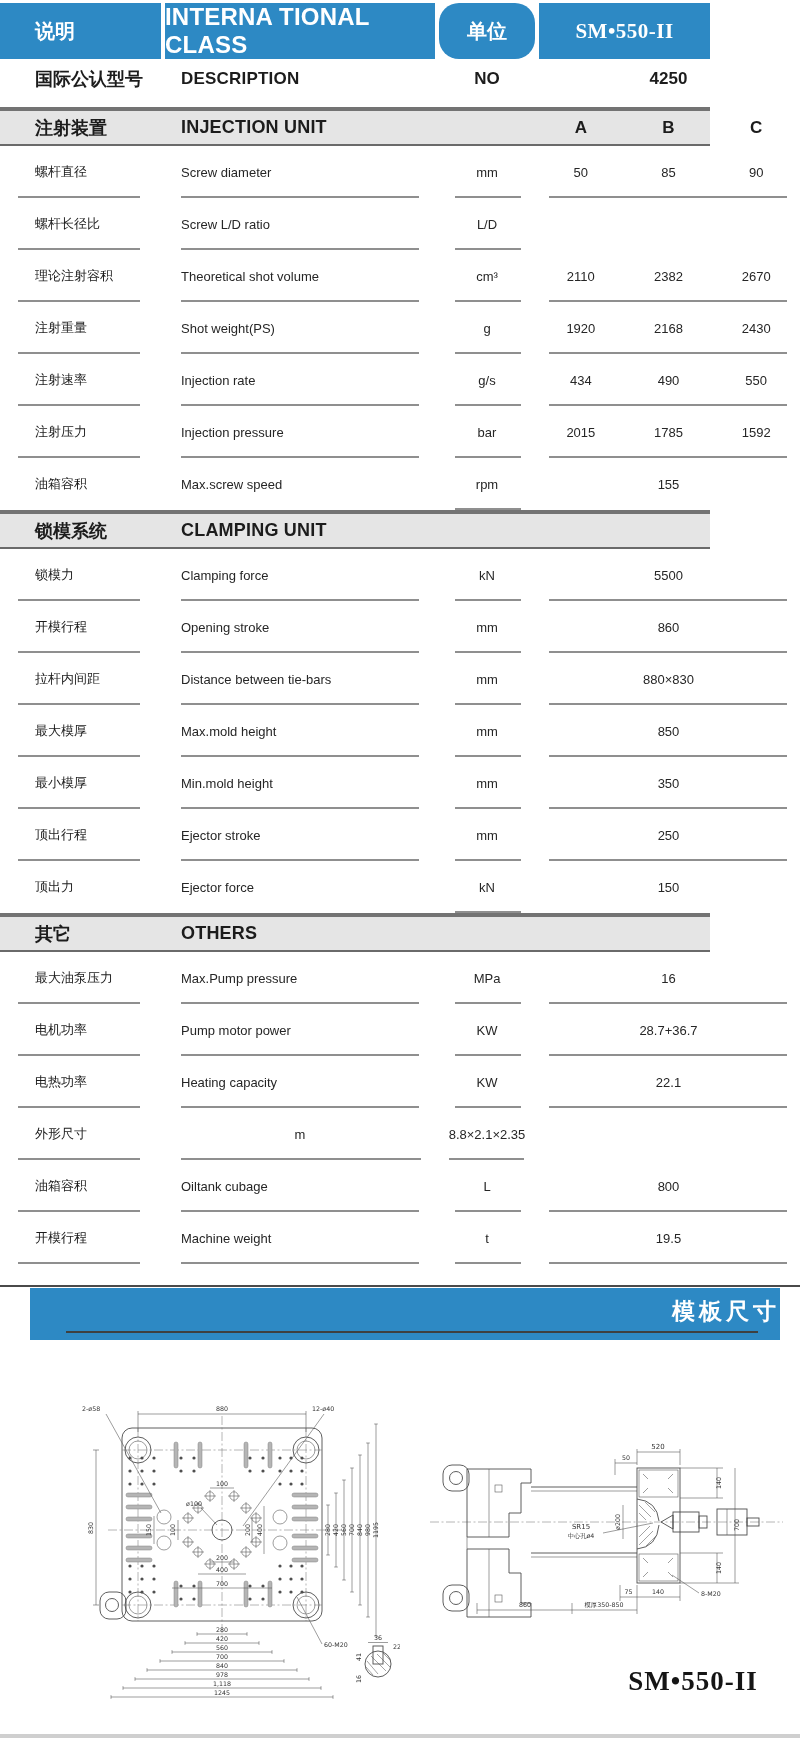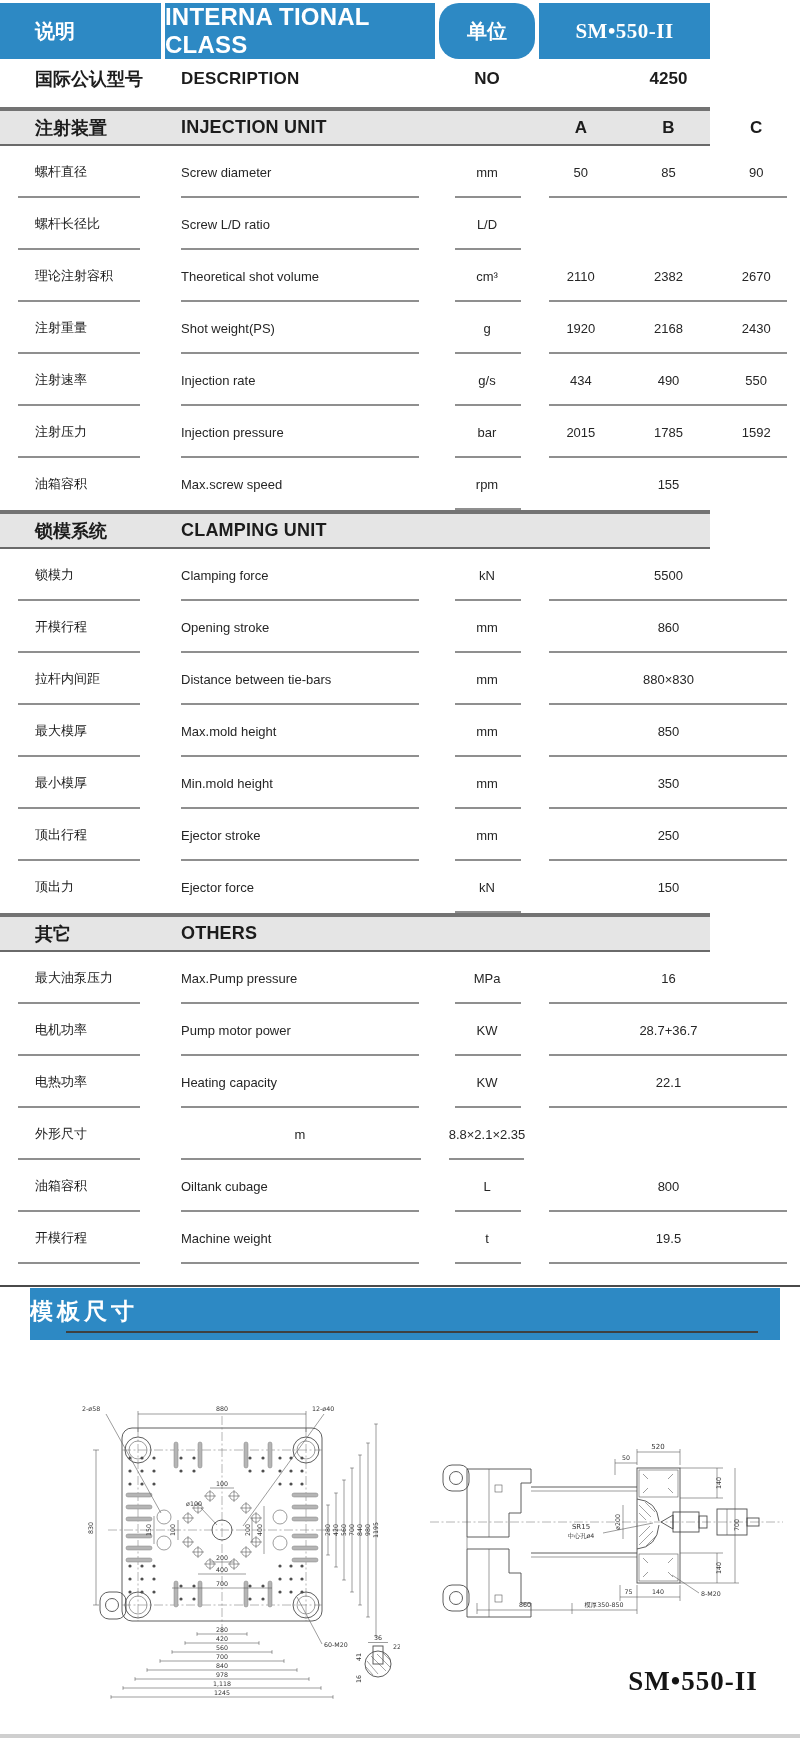--- a/index.html
+++ b/index.html
@@ -33,21 +33,21 @@
   .c1::after{left:18px;right:23px;}
   .c2::after{left:18px;right:18px;}
   .c3::after{left:18px;right:16px;}
   .c4::after{left:12px;right:13px;}
   .nosep .c1::after,.nosep .c2::after,.nosep .c4::after{display:none;}
   .vcell{flex:1;text-align:center;}
   .vmerged{width:100%;text-align:center;}
   
   .table-endline{position:absolute;left:0;top:1285px;width:800px;height:2px;background:#4a4a4a;}
   .banner{position:absolute;left:30px;top:1288px;width:750px;height:52px;background:#2d89c4;}
-  .banner-title{position:absolute;top:8px;left:0;right:0;text-align:left;color:#fff;font-size:23px;font-weight:bold;letter-spacing:4px;}
+  .banner-title{position:absolute;top:8px;left:0;right:0;text-align:right;color:#fff;font-size:23px;font-weight:bold;letter-spacing:4px;}
   .banner-line{position:absolute;left:36px;right:22px;bottom:7px;height:2px;background:#3e4040;}
   
   .platen-pos{position:absolute;left:60px;top:1398px;}
   .side-pos{position:absolute;left:405px;top:1425px;}
   .model-footer{position:absolute;left:598px;top:1666px;width:190px;text-align:center;
                 font-family:"Liberation Serif","DejaVu Serif",serif;font-weight:bold;font-size:27px;color:#151515;letter-spacing:1px;}
   .dl{stroke:#4c4c4c;stroke-width:.9;fill:none;}
   .thin{stroke:#5a5a5a;stroke-width:.6;fill:none;}
   .cl{stroke:#7a7a7a;stroke-width:.55;stroke-dasharray:9 2.5 2 2.5;fill:none;}
   .hatch{stroke:#666;stroke-width:.6;}

